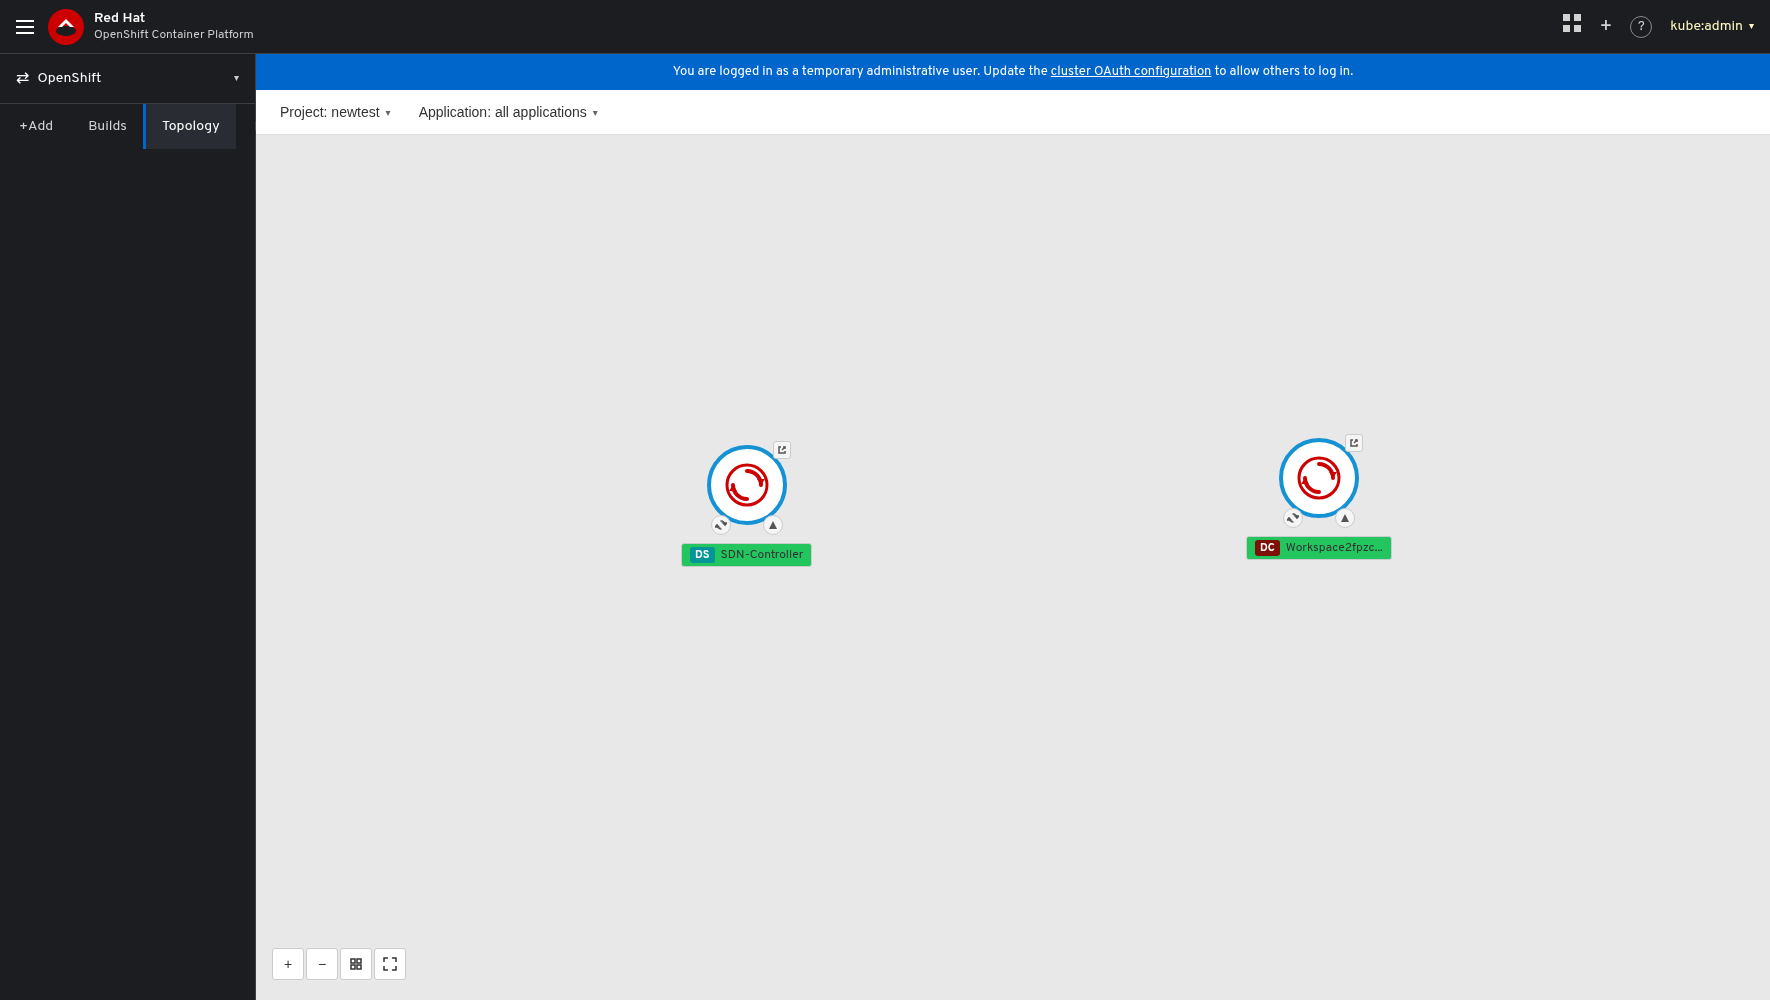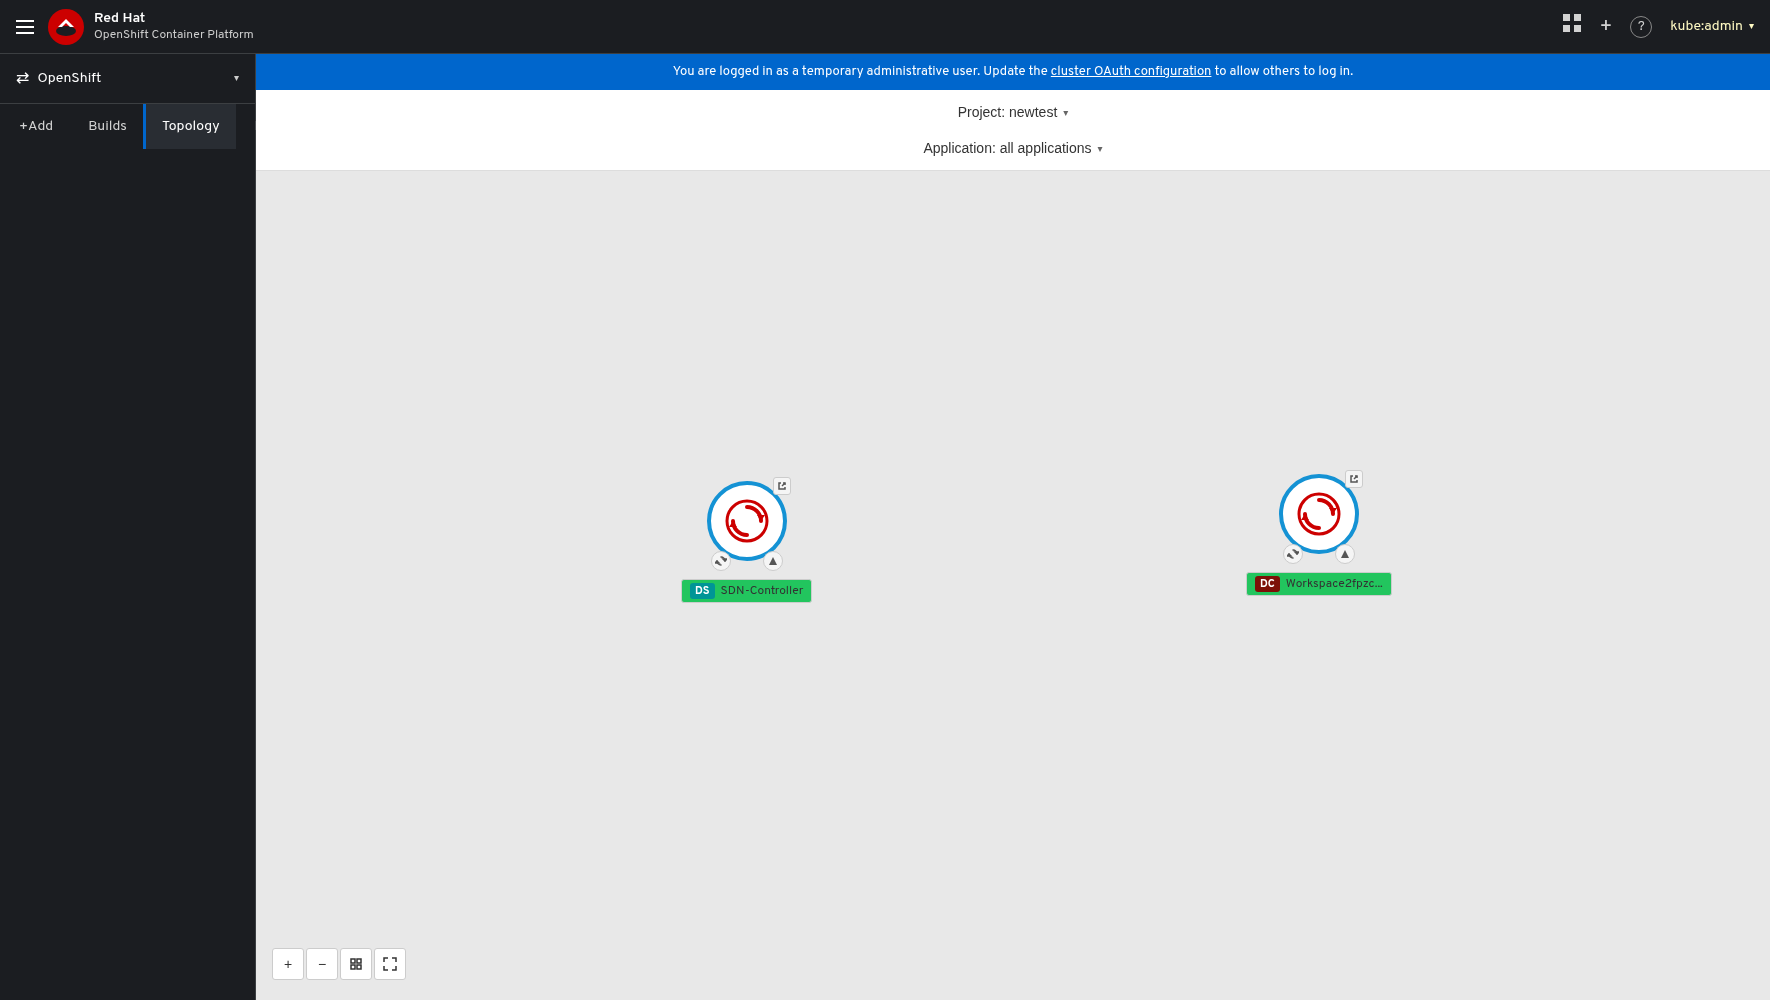--- a/index.html
+++ b/index.html
@@ -79,21 +79,20 @@
 
     
     .toolbar {
       background: #fff;
       padding: 10px 16px;
       display: flex;
       align-items: center;
       gap: 12px;
       border-bottom: 1px solid #ddd;
       flex-shrink: 0;
-      flex-direction: column;
     }
     .dropdown-btn {
       display: flex;
       align-items: center;
       gap: 6px;
       font-size: 14px;
       color: #333;
       cursor: pointer;
       background: none;
       border: none;

